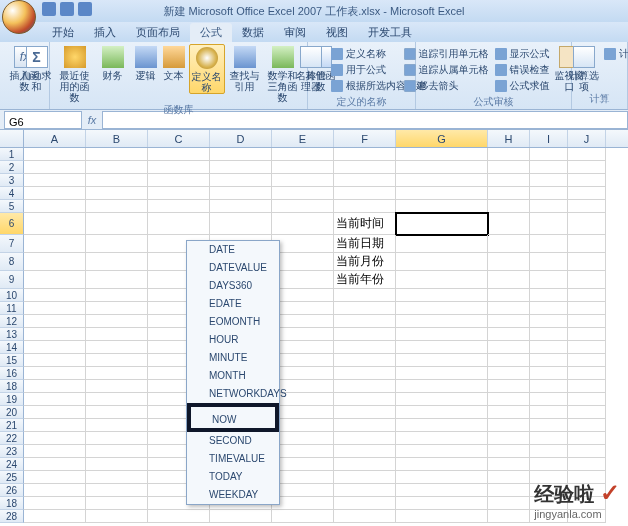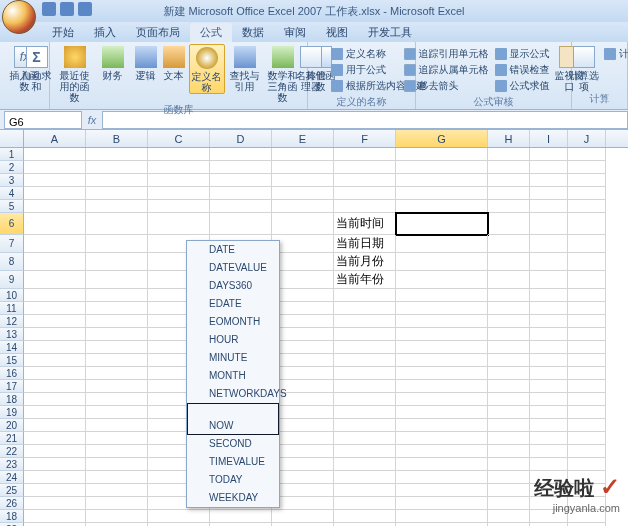--- a/index.html
+++ b/index.html
@@ -63,24 +63,24 @@
 .row.h7, .row.h8, .row.h9 { height: 18px; }
 .rh { width: 24px; background: linear-gradient(#f4f8fc,#e0eaf5); border-right: 1px solid #9ab4d4; border-bottom: 1px solid #c3d3e6; text-align: center; font-size: 10px; color: #2b486f; line-height: 13px; }
 .row.h6 .rh { line-height: 22px; background: linear-gradient(#ffe9a8,#ffd76a); }
 .row.h7 .rh, .row.h8 .rh, .row.h9 .rh { line-height: 18px; }
 .cell { border-right: 1px solid #d4d4d4; border-bottom: 1px solid #d4d4d4; font-size: 12px; padding-left: 2px; display: flex; align-items: center; }
 .cell.active { outline: 2px solid #000; outline-offset: -1px; }
 
 
 .ddmenu { position: absolute; left: 186px; top: 110px; width: 94px; background: #f4f8fc; border: 1px solid #8aa6c8; box-shadow: 2px 2px 4px rgba(0,0,0,0.25); z-index: 50; font-size: 10px; }
 .ddmenu .mi { padding: 2px 6px 2px 22px; color: #2b486f; cursor: pointer; line-height: 14px; position: relative; }
-.ddmenu .mi.hl { border: 1px solid #0f172a; padding: 15px 5px 1px 21px; }
-
-
-.watermark { position: absolute; right: 8px; bottom: 12px; text-align: right; z-index: 60; }
+.ddmenu .mi.hl { border: 4px solid #0f172a; padding: 6px 5px 1px 21px; }
+
+
+.watermark { position: absolute; right: 8px; bottom: 6px; text-align: left; z-index: 60; }
 .wm-main { font-size: 20px; font-weight: bold; color: #333; }
 .wm-check { color: #c3412a; font-size: 24px; }
 .wm-sub { font-size: 11px; color: #666; }
 
 
 .cw-a{width:62px}.cw-b{width:62px}.cw-c{width:62px}.cw-d{width:62px}.cw-e{width:62px}.cw-f{width:62px}.cw-g{width:92px}.cw-h{width:42px}.cw-i{width:38px}.cw-j{width:38px}
 </style>
 </head>
 <body>
 
@@ -455,33 +455,20 @@
         <div class="cell cw-c"></div>
         <div class="cell cw-d"></div>
         <div class="cell cw-e"></div>
         <div class="cell cw-f"></div>
         <div class="cell cw-g"></div>
         <div class="cell cw-h"></div>
         <div class="cell cw-i"></div>
         <div class="cell cw-j"></div>
       </div>
       <div class="row">
-        <div class="rh">17</div>
-        <div class="cell cw-a"></div>
-        <div class="cell cw-b"></div>
-        <div class="cell cw-c"></div>
-        <div class="cell cw-d"></div>
-        <div class="cell cw-e"></div>
-        <div class="cell cw-f"></div>
-        <div class="cell cw-g"></div>
-        <div class="cell cw-h"></div>
-        <div class="cell cw-i"></div>
-        <div class="cell cw-j"></div>
-      </div>
-      <div class="row">
         <div class="rh">18</div>
         <div class="cell cw-a"></div>
         <div class="cell cw-b"></div>
         <div class="cell cw-c"></div>
         <div class="cell cw-d"></div>
         <div class="cell cw-e"></div>
         <div class="cell cw-f"></div>
         <div class="cell cw-g"></div>
         <div class="cell cw-h"></div>
         <div class="cell cw-i"></div>

